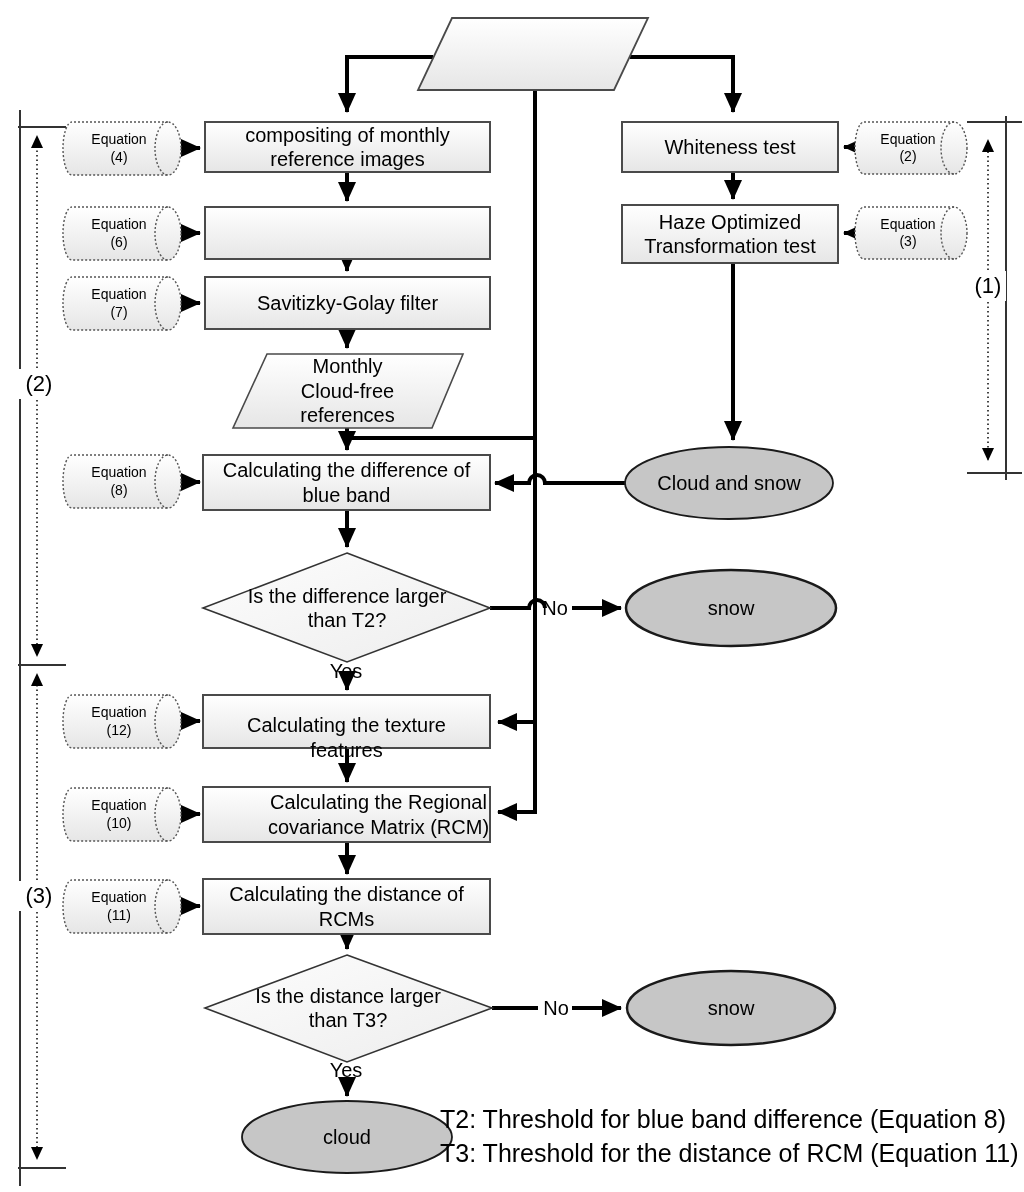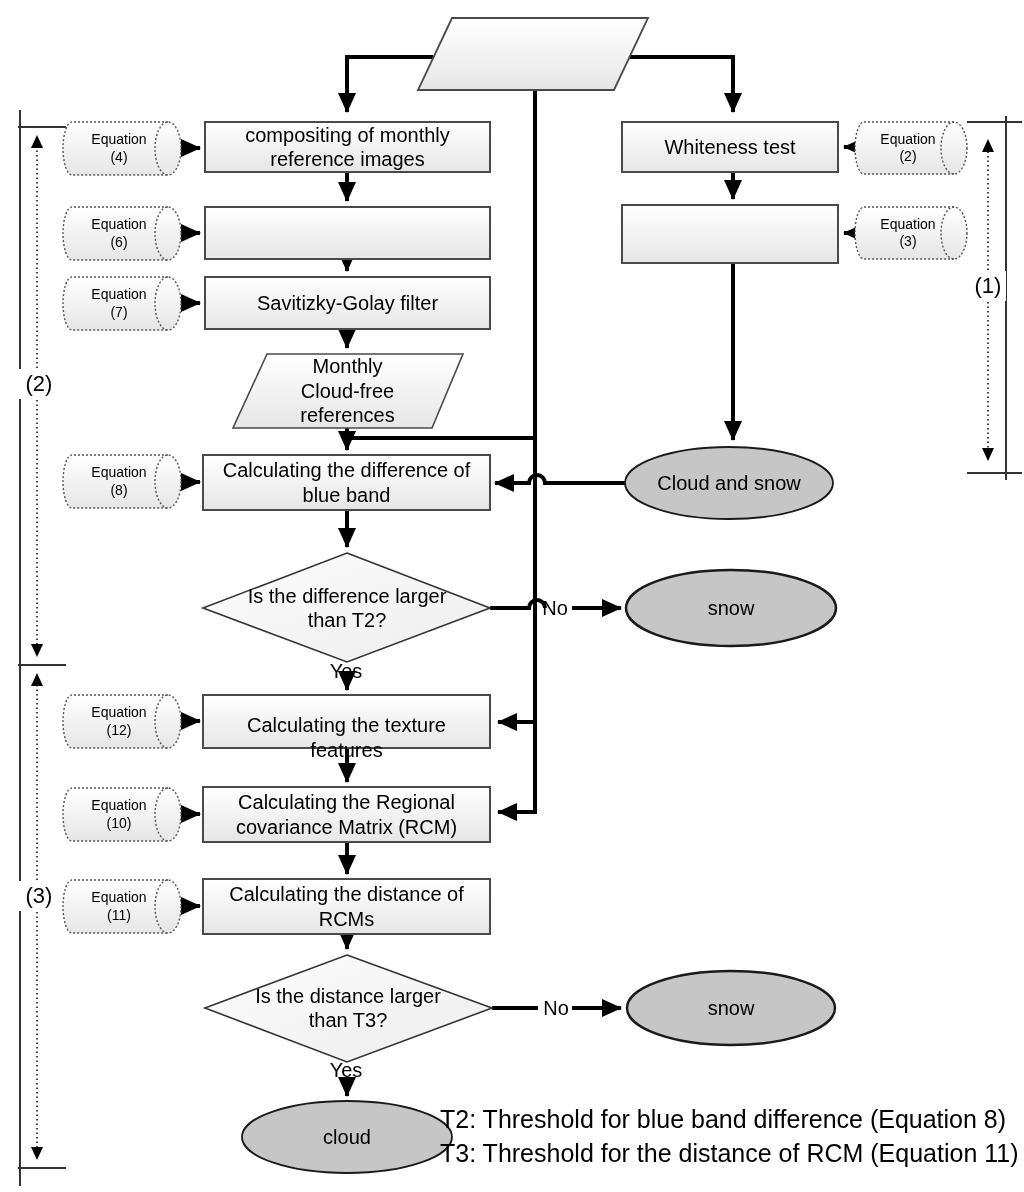--- a/index.html
+++ b/index.html
@@ -151,41 +151,43 @@
   <div class="lbl cyl-lbl" style="left:63px;top:277px;width:112px;height:53px;">Equation
 (7)</div>
   <div class="lbl node-lbl" style="left:205px;top:277px;width:285px;height:52px;border-radius:8px;">Savitizky-Golay filter</div>
   <div class="lbl node-lbl" style="left:622px;top:122px;width:216px;height:50px;">Whiteness test</div>
 
   <div class="lbl node-lbl" style="left:245px;top:355px;width:205px;height:72px;">Monthly
 Cloud-free
 references</div>
   <div class="lbl cyl-lbl" style="left:855px;top:122px;width:106px;height:52px;">Equation
 (2)</div>
+  <div class="lbl node-lbl" style="left:622px;top:205px;width:216px;height:58px;">Haze Optimized
+Transformation test</div>
   <div class="lbl cyl-lbl" style="left:855px;top:207px;width:106px;height:52px;">Equation
 (3)</div>
   <div class="lbl node-lbl" style="left:625px;top:447px;width:208px;height:72px;text-align:right;">Cloud and snow</div>
 
   <div class="lbl cyl-lbl" style="left:63px;top:455px;width:112px;height:53px;">Equation
 (8)</div>
   <div class="lbl node-lbl" style="left:203px;top:455px;width:287px;height:55px;">Calculating the difference of
 blue band</div>
   <div class="lbl node-lbl" style="left:230px;top:578px;width:234px;height:60px;">Is the difference larger
 than T2?</div>
   <div class="lbl small-lbl" style="left:321px;top:659px;width:50px;height:24px;">Yes</div>
   <div class="lbl small-lbl" style="left:533px;top:595px;width:44px;height:26px;">No</div>
   <div class="lbl node-lbl" style="left:627px;top:570px;width:208px;height:76px;">snow</div>
 
   <div class="lbl cyl-lbl" style="left:63px;top:695px;width:112px;height:53px;">Equation
 (12)</div>
   <div class="lbl node-lbl" style="left:203px;top:695px;width:287px;height:53px;margin-top:16px;">Calculating the texture
 features</div>
   <div class="lbl cyl-lbl" style="left:63px;top:788px;width:112px;height:53px;">Equation
 (10)</div>
-  <div class="lbl node-lbl" style="left:203px;top:787px;width:287px;height:55px;">Calculating the Regional
+  <div class="lbl node-lbl" style="left:203px;top:787px;width:287px;height:55px;padding-left:32px;">Calculating the Regional
 covariance Matrix (RCM)</div>
   <div class="lbl cyl-lbl" style="left:63px;top:880px;width:112px;height:53px;">Equation
 (11)</div>
   <div class="lbl node-lbl" style="left:203px;top:879px;width:287px;height:55px;">Calculating the distance of
 RCMs</div>
   <div class="lbl node-lbl" style="left:231px;top:978px;width:234px;height:60px;">Is the distance larger
 than T3?</div>
   <div class="lbl small-lbl" style="left:321px;top:1058px;width:50px;height:24px;">Yes</div>
   <div class="lbl small-lbl" style="left:534px;top:995px;width:44px;height:26px;">No</div>
   <div class="lbl node-lbl" style="left:627px;top:970px;width:208px;height:76px;">snow</div>

